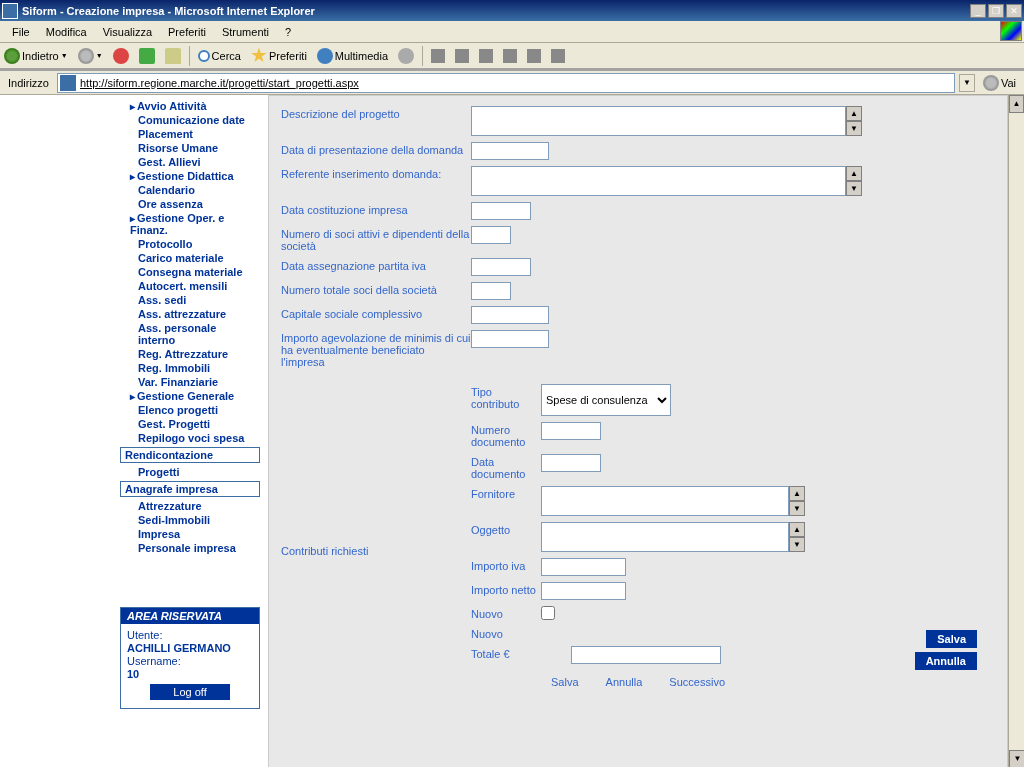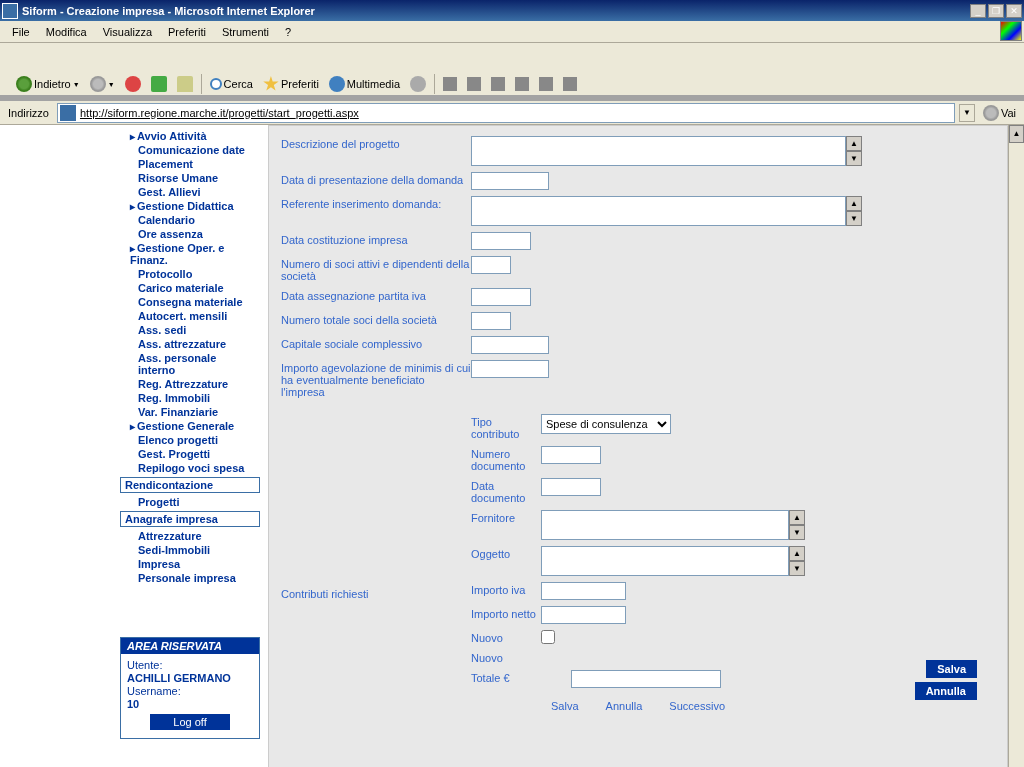--- a/index.html
+++ b/index.html
@@ -11,21 +11,21 @@
 .titlebar-text { flex: 1; font-weight: bold; font-size: 11px; }
 .titlebar-btns { display: flex; gap: 2px; }
 .titlebar-btn { width: 16px; height: 14px; background: #d4d0c8; border: 1px solid #808080; font-size: 9px; text-align: center; line-height: 12px; cursor: default; }
 
 
 .menubar { background: #ece9d8; height: 22px; display: flex; align-items: center; padding: 0 4px; border-bottom: 1px solid #aca899; position: relative; }
 .menubar-item { padding: 2px 8px; cursor: default; }
 .menubar-logo { position: absolute; right: 2px; top: 0; width: 22px; height: 20px; background: linear-gradient(135deg,#f00,#0f0,#00f,#ff0); border: 1px solid #808080; }
 
 
-.toolbar { background: #ece9d8; height: 28px; display: flex; align-items: center; padding: 0 12px; border-bottom: 6px solid #a3a3a3; gap: 2px; margin-top: 30px; }
+.toolbar { background: #ece9d8; height: 28px; display: flex; align-items: center; padding: 0 0; border-bottom: 3px solid #a3a3a3; gap: 2px; }
 .tb-btn { display: flex; align-items: center; padding: 2px 4px; cursor: default; gap: 2px; }
 .tb-icon { width: 16px; height: 16px; display: inline-block; }
 .tb-sep { width: 1px; height: 20px; background: #aca899; margin: 0 2px; }
 .icon-back { background: radial-gradient(circle, #5a9f3c 40%, #3a7f1c 60%); border-radius: 50%; }
 .icon-fwd { background: radial-gradient(circle, #bbb 40%, #999 60%); border-radius: 50%; }
 .icon-stop { background: #d44; border-radius: 50%; }
 .icon-refresh { background: #4a4; border-radius: 2px; }
 .icon-home { background: #cc8; border-radius: 2px 2px 0 0; }
 .icon-search { background: #fff; border: 2px solid #4080c0; border-radius: 50%; width: 12px; height: 12px; }
 .icon-fav { background: #f0c040; clip-path: polygon(50% 0%, 61% 35%, 98% 35%, 68% 57%, 79% 91%, 50% 70%, 21% 91%, 32% 57%, 2% 35%, 39% 35%); }
@@ -70,21 +70,21 @@
 .form-input { height: 18px; border: 1px solid #7f9db9; background: #fff; padding: 0 2px; }
 .form-input.sm { width: 60px; }
 .form-input.md { width: 78px; }
 .form-textarea { width: 375px; height: 30px; border: 1px solid #7f9db9; background: #fff; resize: none; }
 .ta-scroll { width: 16px; display: flex; flex-direction: column; }
 .ta-scroll-btn { height: 15px; background: #d4d0c8; border: 1px solid #808080; font-size: 8px; text-align: center; line-height: 13px; }
 
 .sub-section { margin-left: 190px; }
 .sub-row { display: flex; align-items: flex-start; margin-bottom: 6px; }
 .sub-label { width: 70px; color: #3366cc; font-size: 11px; padding-top: 2px; }
-.sub-select { height: 20px; border: 1px solid #7f9db9; background: #fff; font-size: 11px; }
+.sub-select { height: 32px; border: 1px solid #7f9db9; background: #fff; font-size: 11px; }
 .sub-input { height: 18px; border: 1px solid #7f9db9; background: #fff; width: 60px; }
 .sub-textarea { width: 248px; height: 30px; border: 1px solid #7f9db9; background: #fff; resize: none; }
 .sub-check { width: 14px; height: 14px; }
 
 .action-btn { background: #003399; color: #fff; border: 1px solid #003399; padding: 2px 10px; font-size: 11px; font-weight: bold; cursor: pointer; }
 .btn-row { position: absolute; right: 30px; }
 
 .contrib-label { color: #3366cc; position: absolute; left: 12px; }
 
 .bottom-links { text-align: center; margin-top: 12px; }
@@ -268,21 +268,21 @@
       </div>
       <div class="form-row">
         <div class="form-label">Capitale sociale complessivo</div>
         <input class="form-input md" style="">
       </div>
       <div class="form-row">
         <div class="form-label">Importo  agevolazione de minimis di cui  ha  eventualmente beneficiato l'impresa</div>
         <input class="form-input md" style="">
       </div>
 
-      <div class="contrib-label" style="top:462px">Contributi richiesti</div>
+      <div class="contrib-label" style="top:449px">Contributi richiesti</div>
 
       <div class="sub-section" style="margin-top:16px">
         <div class="sub-row">
           <div class="sub-label">Tipo contributo</div>
           <select class="sub-select" style="width:130px"><option>Spese di consulenza</option></select>
         </div>
         <div class="sub-row">
           <div class="sub-label">Numero documento</div>
           <input class="sub-input" style="">
         </div>

